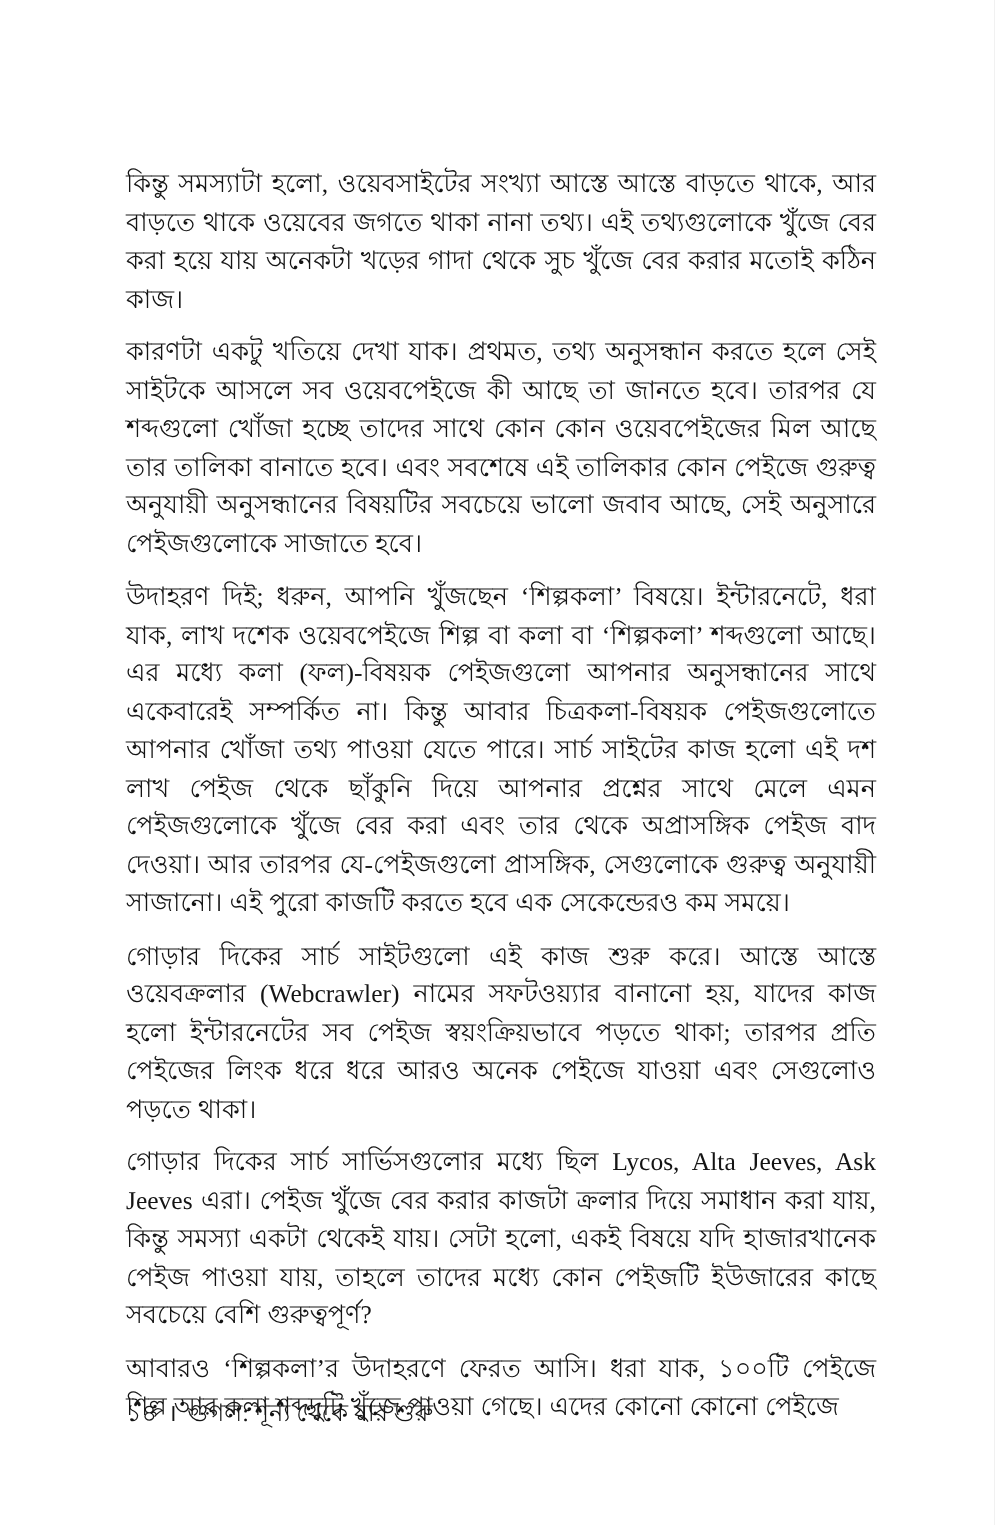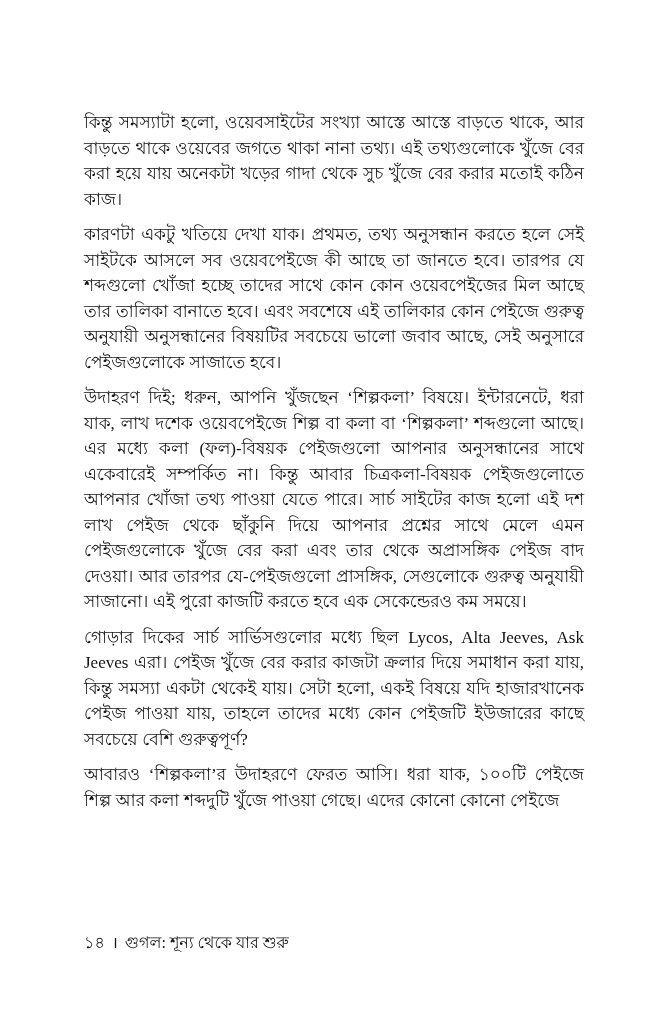--- a/index.html
+++ b/index.html
@@ -45,20 +45,21 @@
 </style>
 </head>
 <body>
 
 <div class="page">
 
   <main class="text-block">
     <p class="para">কিন্তু সমস্যাটা হলো, ওয়েবসাইটের সংখ্যা আস্তে আস্তে বাড়তে থাকে, আর বাড়তে থাকে ওয়েবের জগতে থাকা নানা তথ্য। এই তথ্যগুলোকে খুঁজে বের করা হয়ে যায় অনেকটা খড়ের গাদা থেকে সুচ খুঁজে বের করার মতোই কঠিন কাজ।</p>
     <p class="para">কারণটা একটু খতিয়ে দেখা যাক। প্রথমত, তথ্য অনুসন্ধান করতে হলে সেই সাইটকে আসলে সব ওয়েবপেইজে কী আছে তা জানতে হবে। তারপর যে শব্দগুলো খোঁজা হচ্ছে তাদের সাথে কোন কোন ওয়েবপেইজের মিল আছে তার তালিকা বানাতে হবে। এবং সবশেষে এই তালিকার কোন পেইজে গুরুত্ব অনুযায়ী অনুসন্ধানের বিষয়টির সবচেয়ে ভালো জবাব আছে, সেই অনুসারে পেইজগুলোকে সাজাতে হবে।</p>
     <p class="para">উদাহরণ দিই; ধরুন, আপনি খুঁজছেন ‘শিল্পকলা’ বিষয়ে। ইন্টারনেটে, ধরা যাক, লাখ দশেক ওয়েবপেইজে শিল্প বা কলা বা ‘শিল্পকলা’ শব্দগুলো আছে। এর মধ্যে কলা (ফল)-বিষয়ক পেইজগুলো আপনার অনুসন্ধানের সাথে একেবারেই সম্পর্কিত না। কিন্তু আবার চিত্রকলা-বিষয়ক পেইজগুলোতে আপনার খোঁজা তথ্য পাওয়া যেতে পারে। সার্চ সাইটের কাজ হলো এই দশ লাখ পেইজ থেকে ছাঁকুনি দিয়ে আপনার প্রশ্নের সাথে মেলে এমন পেইজগুলোকে খুঁজে বের করা এবং তার থেকে অপ্রাসঙ্গিক পেইজ বাদ দেওয়া। আর তারপর যে-পেইজগুলো প্রাসঙ্গিক, সেগুলোকে গুরুত্ব অনুযায়ী সাজানো। এই পুরো কাজটি করতে হবে এক সেকেন্ডেরও কম সময়ে।</p>
+    <p class="para">গোড়ার দিকের সার্চ সাইটগুলো এই কাজ শুরু করে। আস্তে আস্তে ওয়েবক্রলার (Webcrawler) নামের সফটওয়্যার বানানো হয়, যাদের কাজ হলো ইন্টারনেটের সব পেইজ স্বয়ংক্রিয়ভাবে পড়তে থাকা; তারপর প্রতি পেইজের লিংক ধরে ধরে আরও অনেক পেইজে যাওয়া এবং সেগুলোও পড়তে থাকা।</p>
     <p class="para">গোড়ার দিকের সার্চ সার্ভিসগুলোর মধ্যে ছিল Lycos, Alta Jeeves, Ask Jeeves এরা। পেইজ খুঁজে বের করার কাজটা ক্রলার দিয়ে সমাধান করা যায়, কিন্তু সমস্যা একটা থেকেই যায়। সেটা হলো, একই বিষয়ে যদি হাজারখানেক পেইজ পাওয়া যায়, তাহলে তাদের মধ্যে কোন পেইজটি ইউজারের কাছে সবচেয়ে বেশি গুরুত্বপূর্ণ?</p>
     <p class="para">আবারও ‘শিল্পকলা’র উদাহরণে ফেরত আসি। ধরা যাক, ১০০টি পেইজে শিল্প আর কলা শব্দদুটি খুঁজে পাওয়া গেছে। এদের কোনো কোনো পেইজে</p>
   </main>
 
   <footer class="page-footer">
     <span>১৪</span><span class="sep">।</span><span>গুগল: শূন্য থেকে যার শুরু</span>
   </footer>
 
 </div>
 

